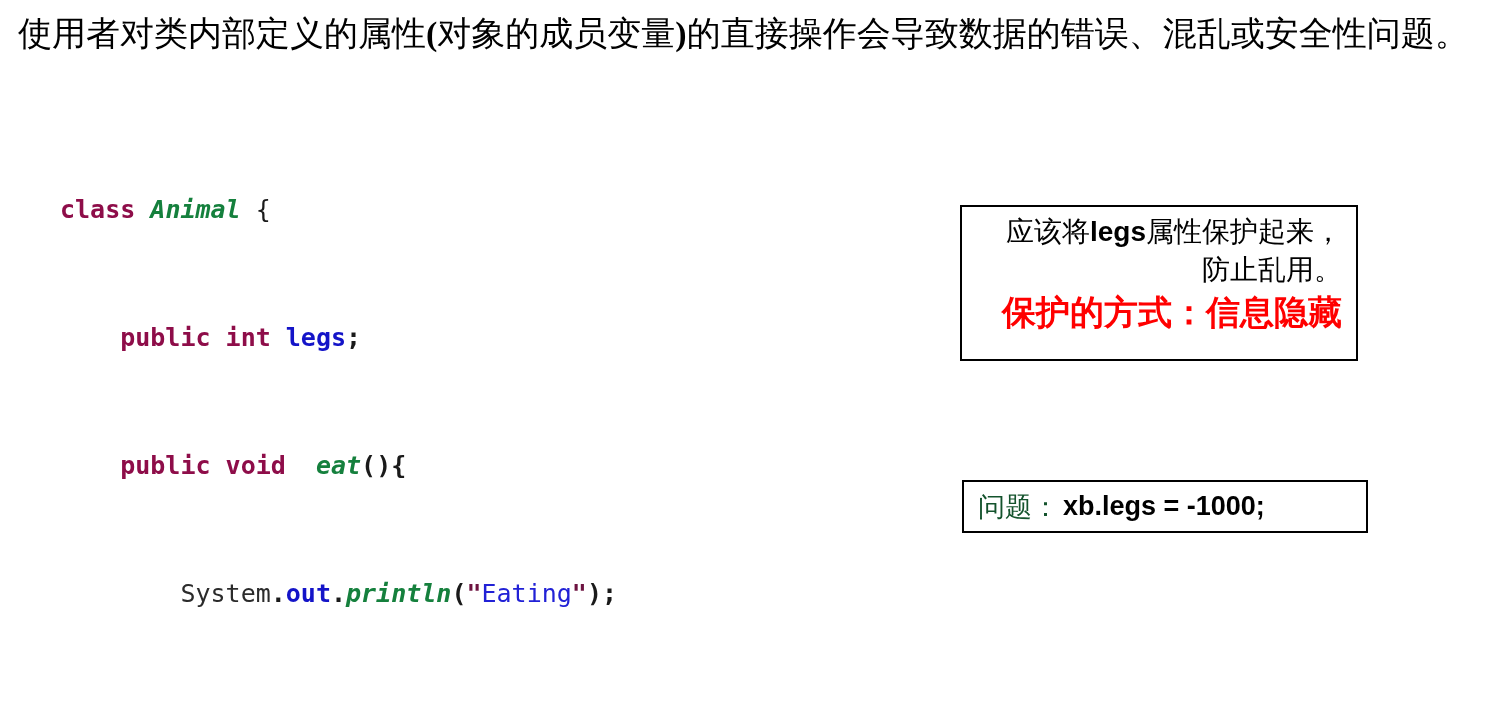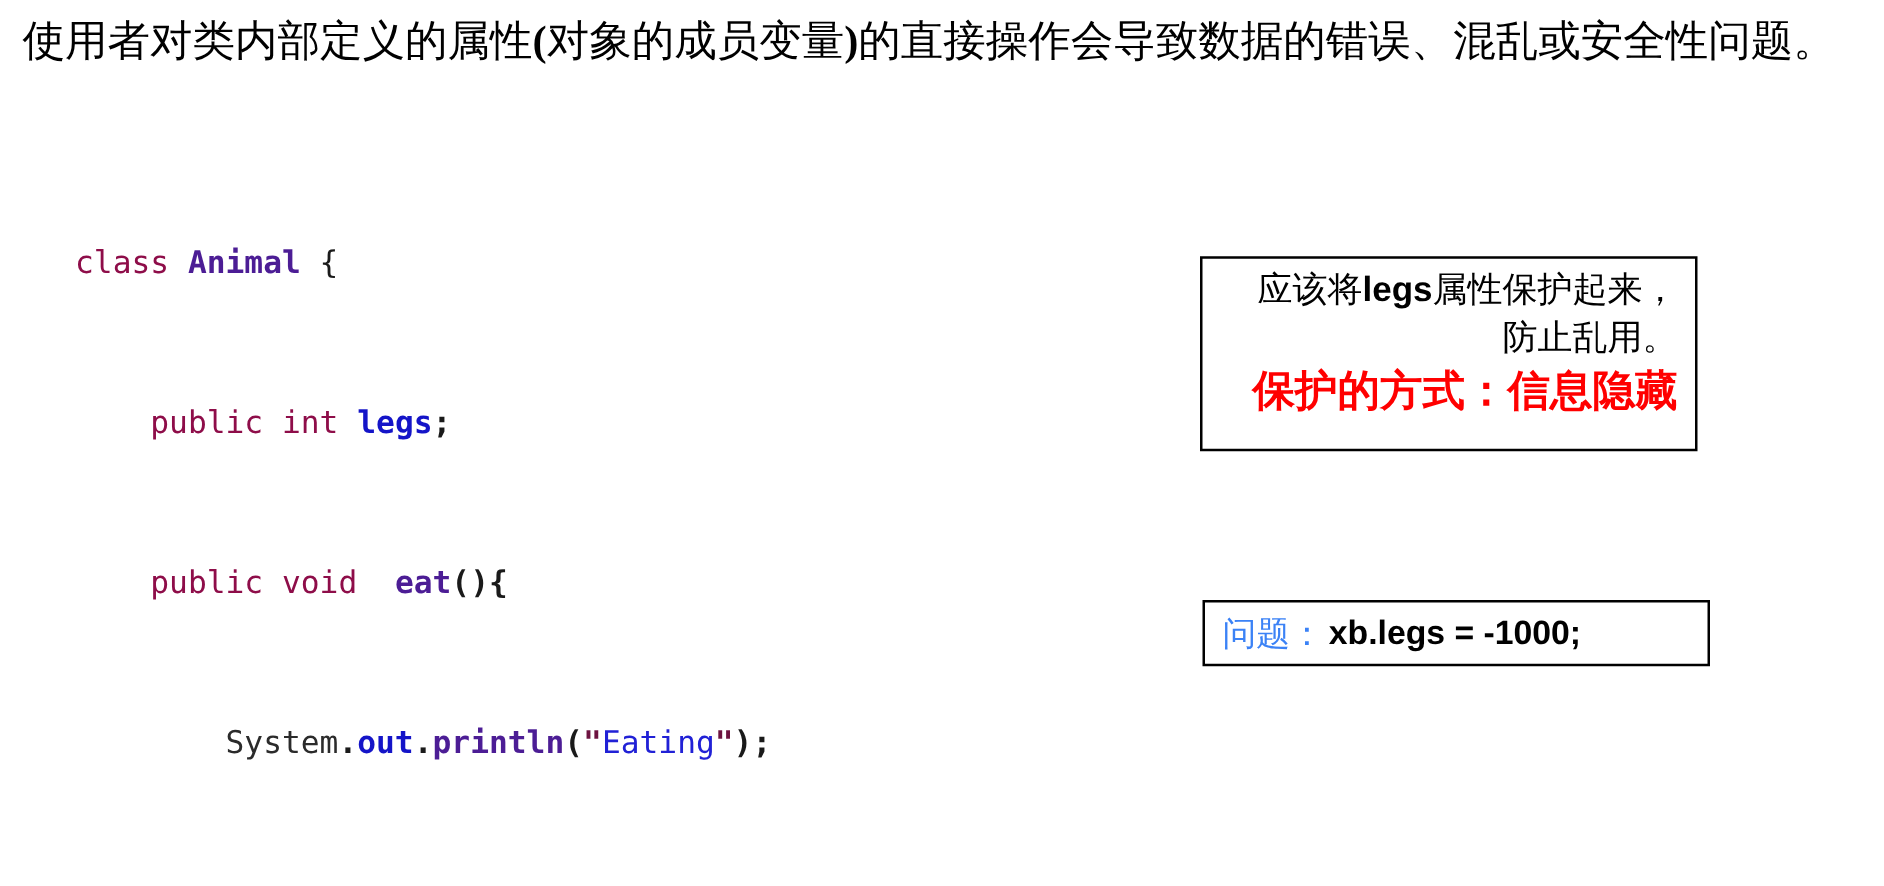--- a/index.html
+++ b/index.html
@@ -39,23 +39,23 @@
     left: 60px;
     top: 98px;
     font-family: "DejaVu Sans Mono", "Liberation Mono", monospace;
     font-size: 25px;
     line-height: 32px;
     white-space: pre;
     color: #1a1a1a;
   }
   .ln { height: 32px; white-space: pre; }
 
-  .kw      { color: #8e0d49; font-weight: normal; }   
+  .kw      { color: #8e0d49; font-weight: bold; }   
   .fld     { color: #1414c8; font-weight: bold; }   
-  .plain   { color: #4c1d95; font-weight: bold; }   
+  .plain   { color: #15803d; font-weight: bold; font-style: italic; }   
   .plainr  { color: #2b2b2b; font-weight: normal; } 
   .str     { color: #2121d6; font-weight: normal; }   
   .quo     { color: #6d1340; font-weight: bold; }   
   .punct   { color: #1a1a1a; font-weight: bold; }
   .brace   { color: #1a1a1a; font-weight: normal; }
 
   
   .callout {
     position: absolute;
     border: 2px solid #000000;
@@ -97,21 +97,21 @@
     top: 480px;
     width: 406px;
     height: 53px;
     padding: 0 14px;
     display: flex;
     align-items: center;
   }
   #box-problem .q-label {
     font-family: "Liberation Serif", "DejaVu Serif", serif;
     font-size: 27px;
-    color: #3b82f6;
+    color: #14532d;
     white-space: nowrap;
   }
   #box-problem .q-code {
     font-family: "Liberation Sans", sans-serif;
     font-size: 27px;
     font-weight: bold;
     color: #000000;
     white-space: nowrap;
     margin-left: 4px;
   }

